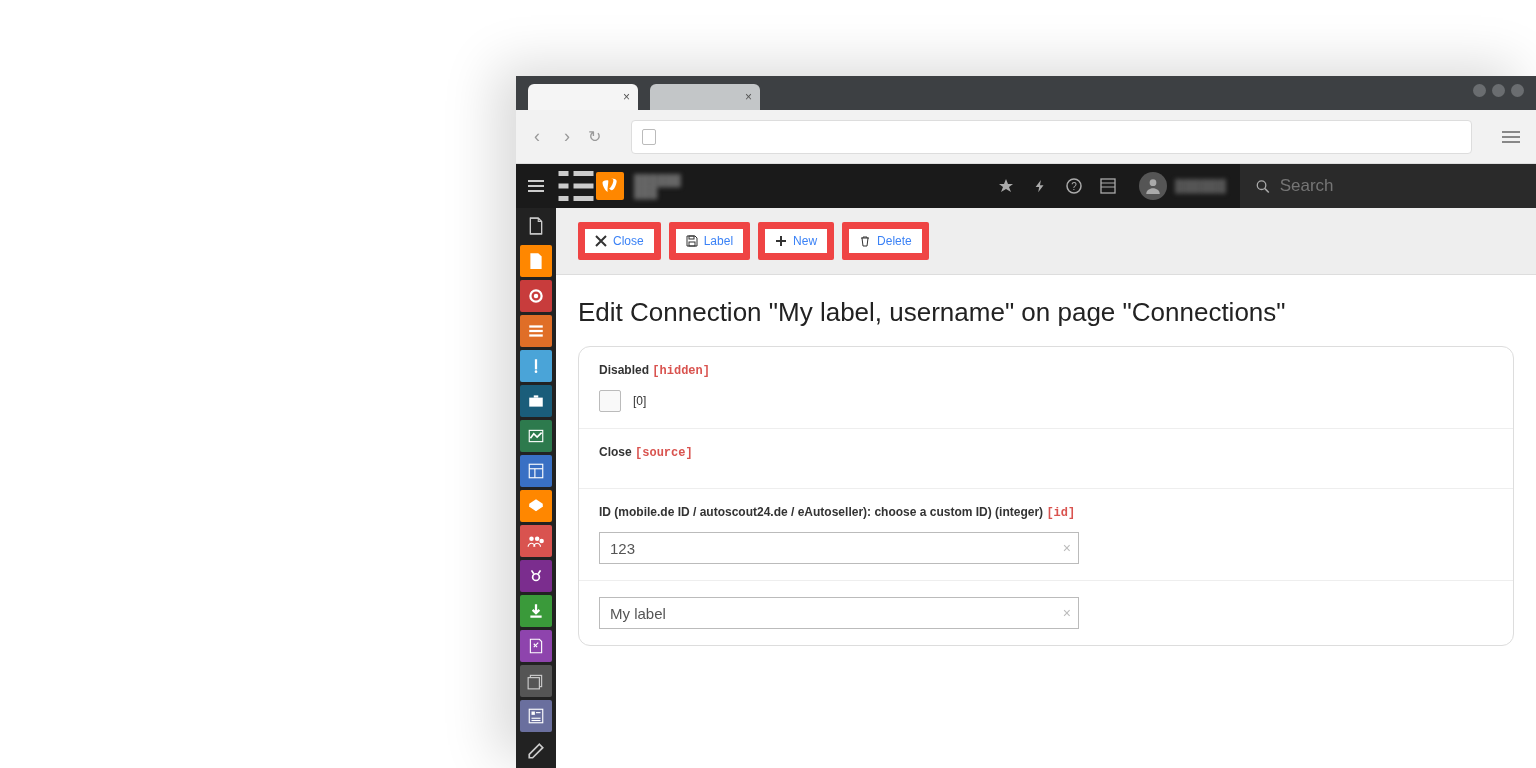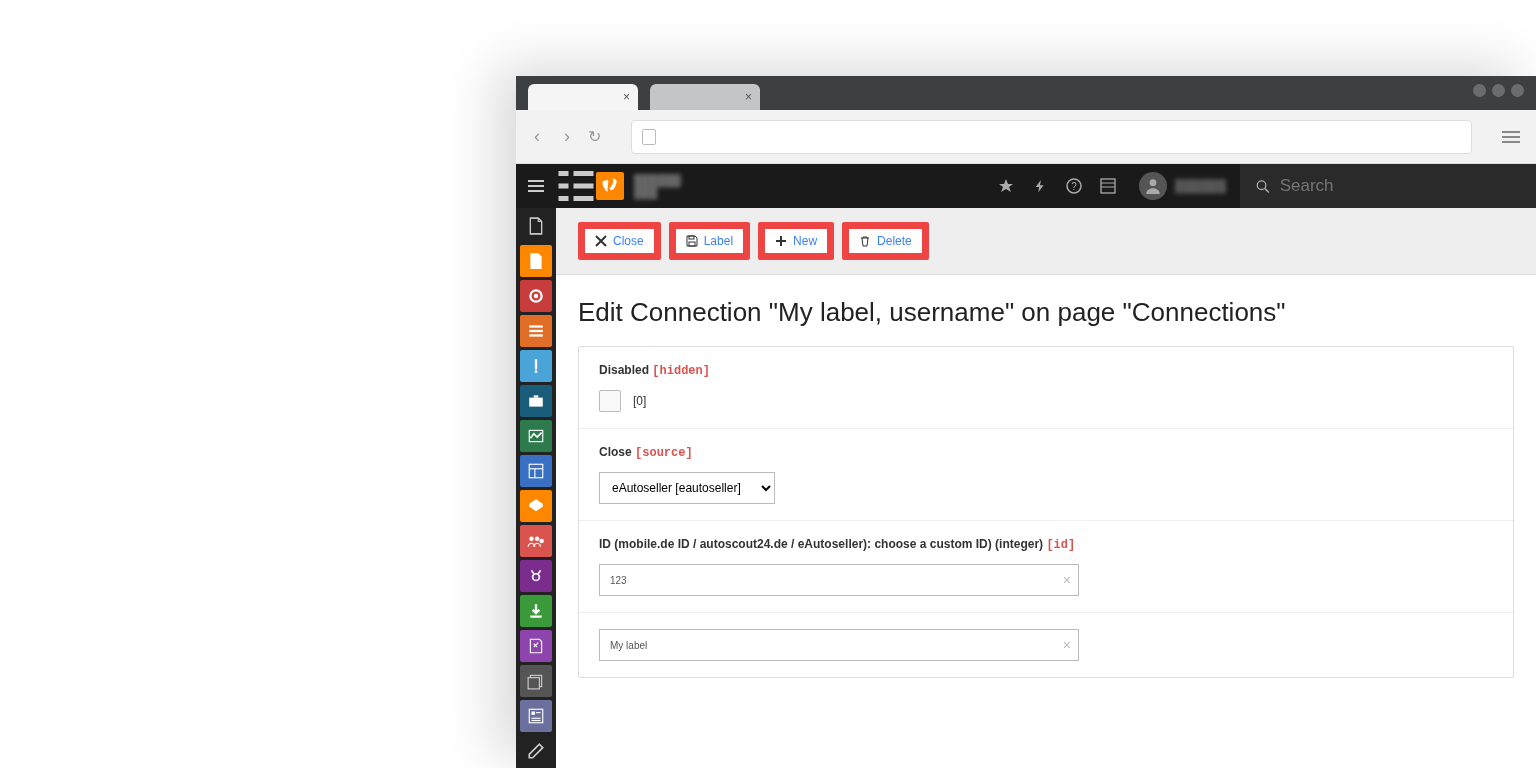--- a/index.html
+++ b/index.html
@@ -39,31 +39,31 @@
 .module-menu{width:40px;background:#222;display:flex;flex-direction:column}
 .mm-item{width:40px;height:36px;display:flex;align-items:center;justify-content:center;cursor:pointer}
 .mm-icon{width:32px;height:32px;display:flex;align-items:center;justify-content:center;border-radius:2px}
 .mm-icon svg{width:18px;height:18px;fill:#fff}
 .content-area{flex:1;background:#fff;overflow:auto}
 .doc-header{background:#eee;padding:14px 22px;border-bottom:1px solid #ddd}
 .toolbar-btns{display:flex;gap:8px}
 .tbtn{background:#fff;border:7px solid #ef4444;border-radius:2px;padding:5px 10px;font-size:12px;color:#3b82f6;display:flex;align-items:center;gap:6px;cursor:pointer}
 .tbtn svg{width:12px;height:12px}
 .page-title{font-size:26px;font-weight:normal;color:#222;padding:22px 22px 18px}
-.form-panel{margin:0 22px;border:1px solid #ddd;border-radius:2px}
+.form-panel{margin:0 22px;border:1px solid #ddd;border-radius:12px}
 .field-block{padding:16px 20px;border-bottom:1px solid #eee}
 .field-block:last-child{border-bottom:none}
 .field-label{font-size:12px;font-weight:bold;color:#333;margin-bottom:12px}
 .field-key{font-family:'Courier New',monospace;font-weight:bold;color:#d9534f;font-size:12px}
 .checkbox-row{display:flex;align-items:center;gap:12px}
 .chk{width:22px;height:22px;border:1px solid #bbb;background:#f9f9f9;cursor:pointer;border-radius:2px}
 .chk-label{font-size:12px;color:#333}
 .select-field{width:176px;height:32px;border:1px solid #bbb;background:#fff;font-size:12px;padding:0 8px;cursor:pointer}
 .text-input-wrap{position:relative;width:480px}
-.text-input{width:100%;height:32px;border:1px solid #bbb;padding:0 30px 0 10px;font-size:10px;color:#555}
+.text-input{width:100%;height:32px;border:1px solid #bbb;padding:0 30px 0 10px;font-size:15px;color:#555}
 .input-clear{position:absolute;right:8px;top:50%;transform:translateY(-50%);color:#bbb;font-size:14px;cursor:pointer}
 </style>
 </head>
 <body>
 
 <div class="browser-window">
 
   <div class="browser-chrome-top">
     <div class="browser-tab active">
       <span class="tab-x">×</span>
@@ -343,23 +343,20 @@
             <div class="chk"></div>
             <span class="chk-label">[0]</span>
           </div>
         </div>
 
         <div class="field-block">
           <div class="field-label">
             <span>Close</span>
             <span class="field-key">[source]</span>
           </div>
-          <select class="select-field">
-            <option>eAutoseller [eautoseller]</option>
-          </select>
         </div>
 
         <div class="field-block">
           <div class="field-label">
             <span>ID (mobile.de ID / autoscout24.de / eAutoseller): choose a custom ID) (integer)</span>
             <span class="field-key">[id]</span>
           </div>
           <div class="text-input-wrap">
             <input class="text-input" value="123" style="">
             <span class="input-clear">×</span>

